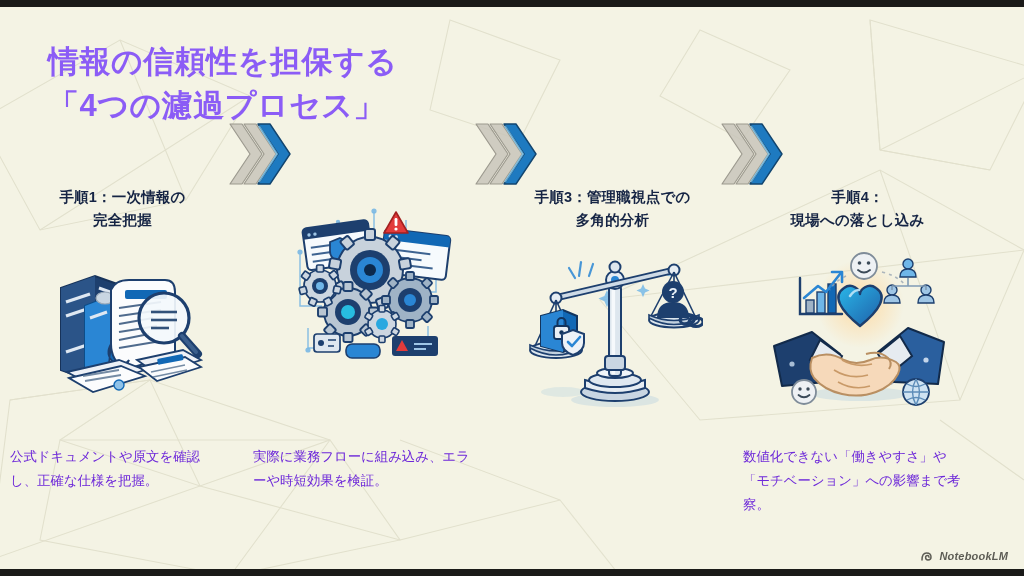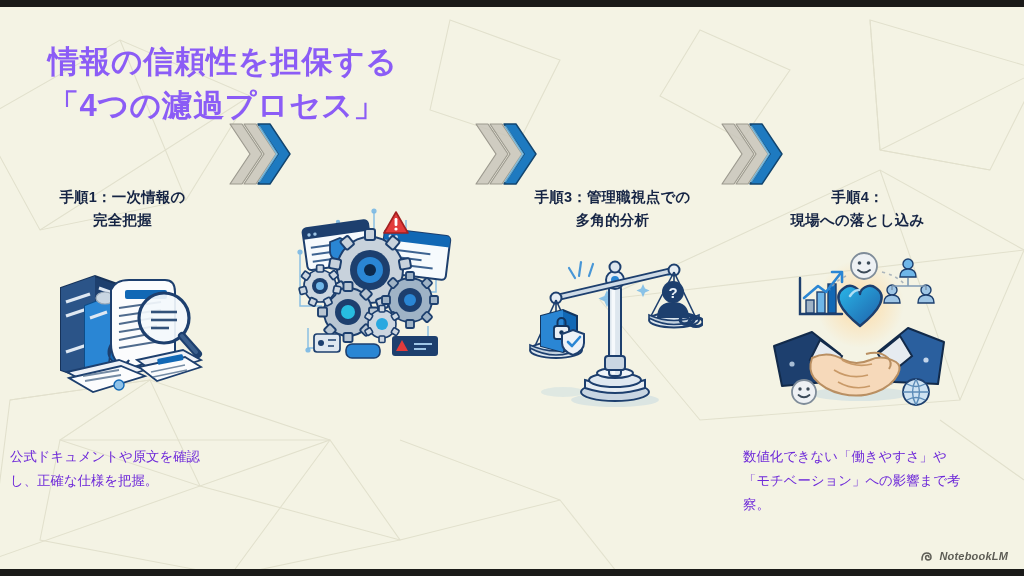--- a/index.html
+++ b/index.html
@@ -392,20 +392,21 @@
 
           <rect x="68" y="148" width="34" height="14" rx="6" fill="#2a86d4" stroke="#1d3f6e" stroke-width="1.6"></rect>
 
           <g>
             <rect x="114" y="140" width="46" height="20" rx="3" fill="#1d3f6e"></rect>
             <path d="M124 144 L130 155 L118 155 Z" fill="#e23b3b"></path>
             <path d="M136 148 L154 148 M136 153 L148 153" stroke="#9fc6e6" stroke-width="1.8"></path>
           </g>
         </svg>
       </div>
+      <div class="col-caption">実際に業務フローに組み込み、エラーや時短効果を検証。</div>
     </div>
 
     <div class="col">
       <div class="col-head">手順3：管理職視点での
 多角的分析</div>
       <div class="col-art">
         <svg viewBox="0 0 180 180">
 
           <g stroke="#2a86d4" stroke-width="2.2" fill="none" opacity=".85" stroke-linecap="round">
             <path d="M58 20 L56 34"></path>

